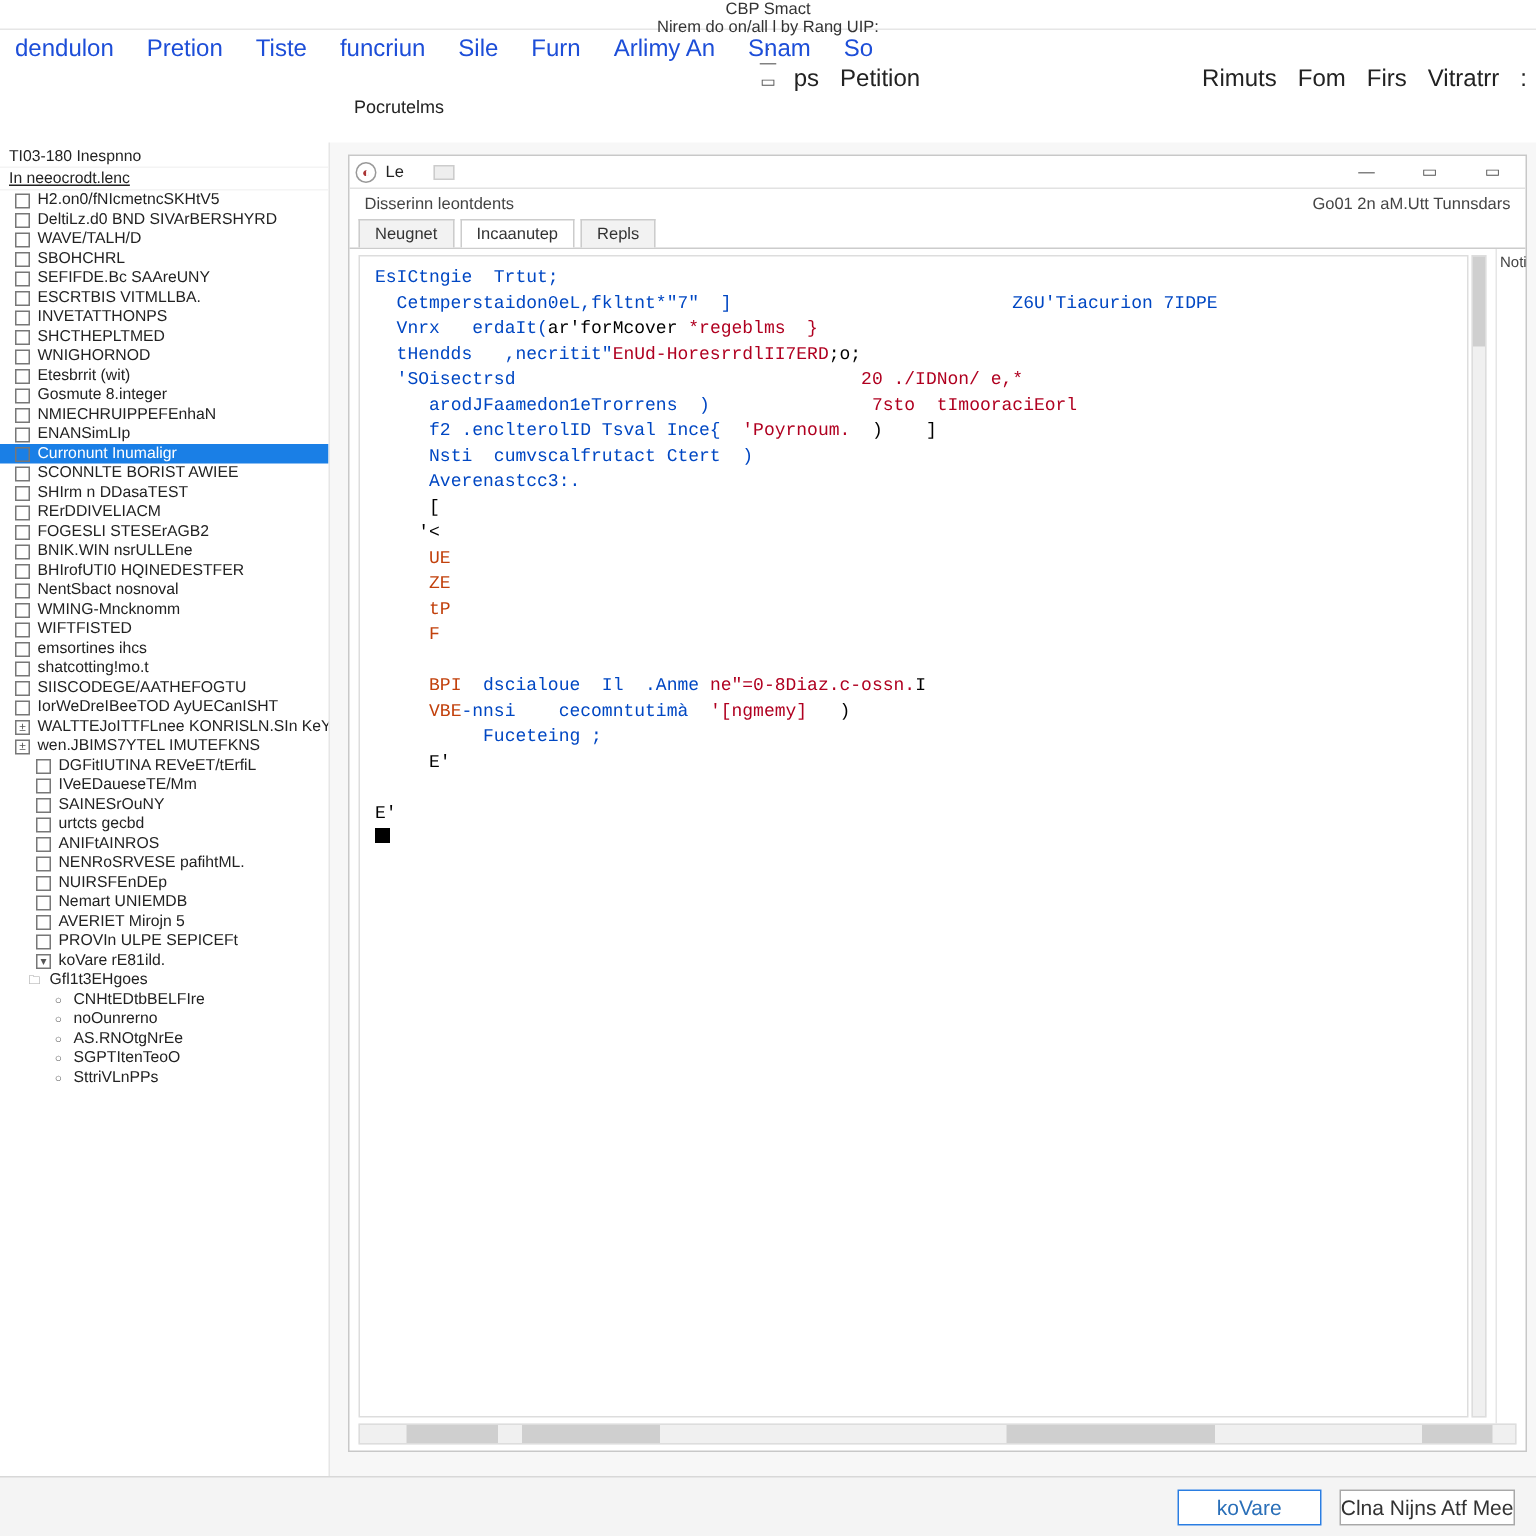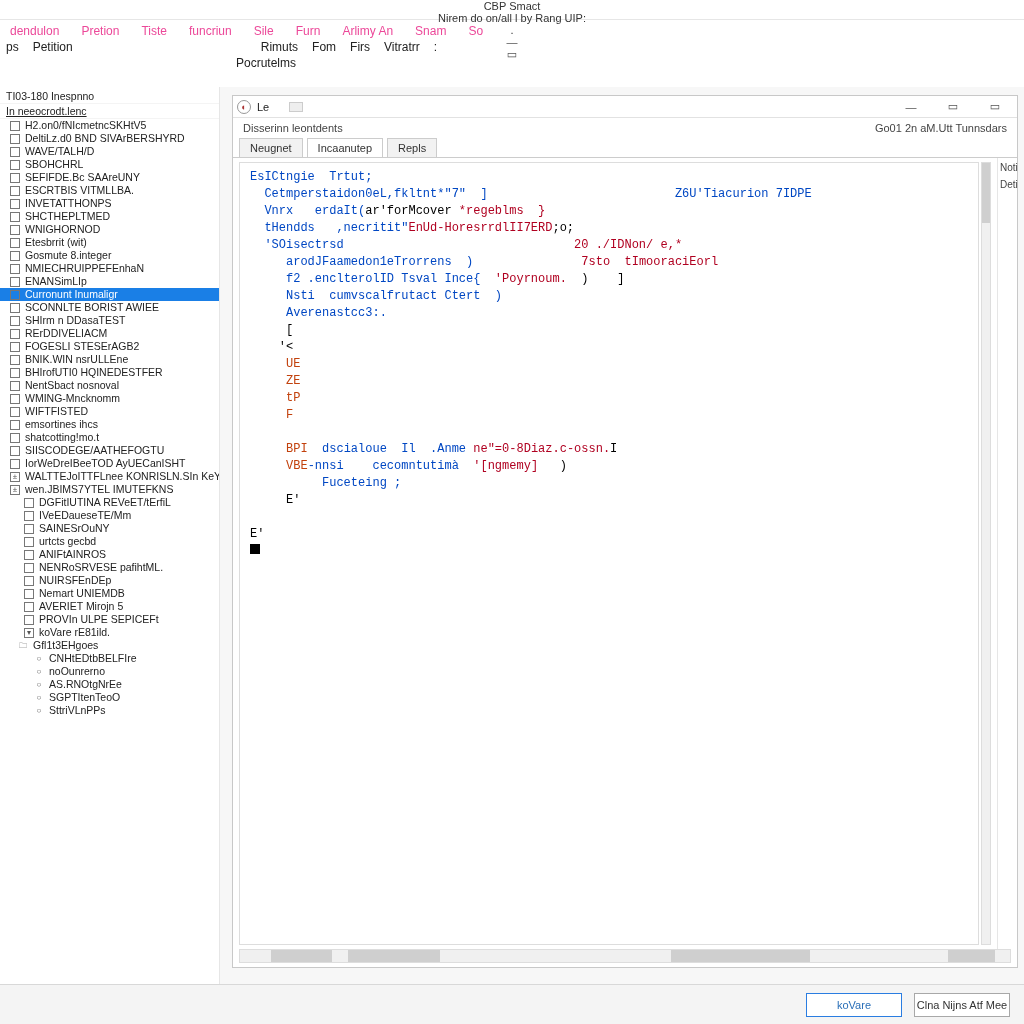--- a/index.html
+++ b/index.html
@@ -23,30 +23,31 @@
     font-size: 11px;
     color: #333;
     flex-direction: column;
   }
   .titlebar .spacer { flex: 1; }
   .winbtn { width: 42px; height: 18px; display:flex; align-items:center; justify-content:center; color:#555; }
   .menubar {
     display: flex;
     gap: 14px;
     padding: 2px 6px 0 6px;
-    font-size: 12px;
-    color: #ec4899;
+    font-size: 16px;
+    color: #1d4ed8;
   }
   .menubar span { padding: 2px 4px; }
   .submenubar {
     display: flex;
     gap: 14px;
     padding: 0 6px 2px 6px;
-    font-size: 12px;
+    font-size: 16px;
     color: #222;
+    justify-content: flex-end;
   }
   .subsubmenubar {
     display: flex;
     gap: 14px;
     padding: 0 0 2px 236px;
     font-size: 12px;
     color: #222;
   }
   .main {
     flex: 1;
@@ -168,21 +169,21 @@
     position:relative;
   }
   .editor-scroll .thumb {
     position:absolute; left:0; right:0; top:0; height:60px; background:#cfcfcf;
   }
   .rightpanel {
     width: 20px;
     border-left: 1px solid #e6e6e6;
     padding: 4px 2px;
     font-size:10px; color:#444;
-    display:flex; flex-direction:column; gap:6px;
+    display:flex; gap:6px;
   }
   .kw-blue { color:#0047c3; }
   .kw-red { color:#b00020; }
   .kw-dkred { color:#c2410c; }
   .kw-black { color:#000; }
   .hscroll {
     height:14px;
     margin:0 6px 4px 6px;
     display:flex;
   }
@@ -194,21 +195,21 @@
     background:#f4f4f4;
     display:flex;
     align-items:center;
     justify-content:flex-end;
     gap:12px;
     padding: 0 14px;
   }
   .footer button {
     min-width: 96px;
     height: 24px;
-    font-size: 11px;
+    font-size: 14px;
     background:#fff;
     border:1px solid #a8a8a8;
     color:#333;
   }
   .footer button.primary {
     border-color:#2a7de1;
     color:#2a6fb8;
   }
   .codeblock { display:block; }
   .cursor-mark {

